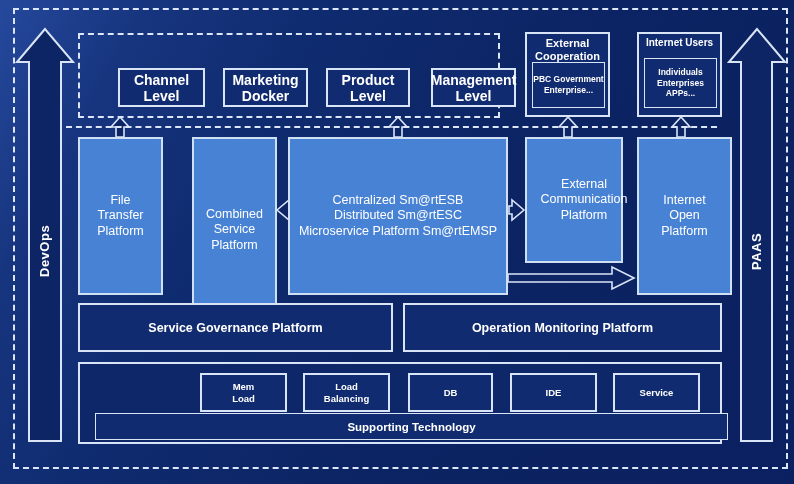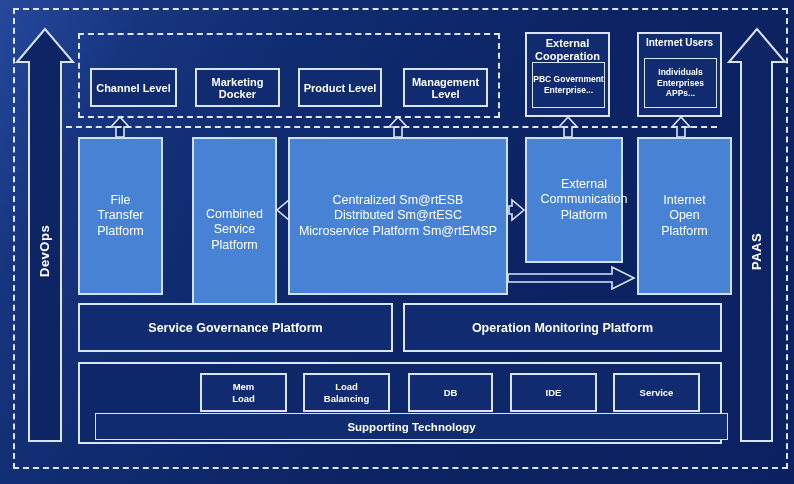--- a/index.html
+++ b/index.html
@@ -15,21 +15,21 @@
   .navy-box{
     background:#102b6f;border:2px solid #d9e5f7;
     display:flex;align-items:center;justify-content:center;text-align:center;
     font-weight:700;
   }
   .blue-box{
     background:#4882d4;border:2px solid #cfe0f5;
     display:flex;align-items:center;justify-content:center;text-align:center;
   }
   .prewrap{white-space:pre-line;line-height:1.25;}
-  .lvl{font-size:11px;}
+  .lvl{font-size:14px;margin-left:28px;}
   .plat{font-size:12.5px;font-weight:400;}
   .gov{font-size:12.5px;}
   .tech{font-size:9.5px;}
   .bar{font-size:11.5px;text-align:center;}
   .rail-label{
     display:flex;align-items:center;justify-content:center;
     writing-mode:vertical-rl;transform:rotate(180deg);
     font-weight:700;font-size:13px;letter-spacing:.5px;
   }
   .titlebox{background:#102b6f;border:2px solid #d9e5f7;font-weight:700;}

